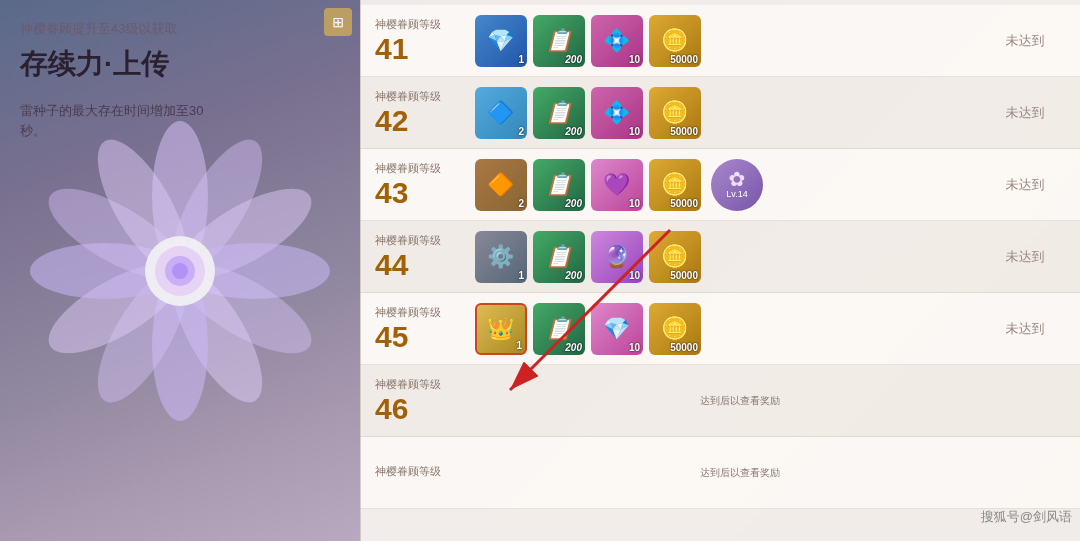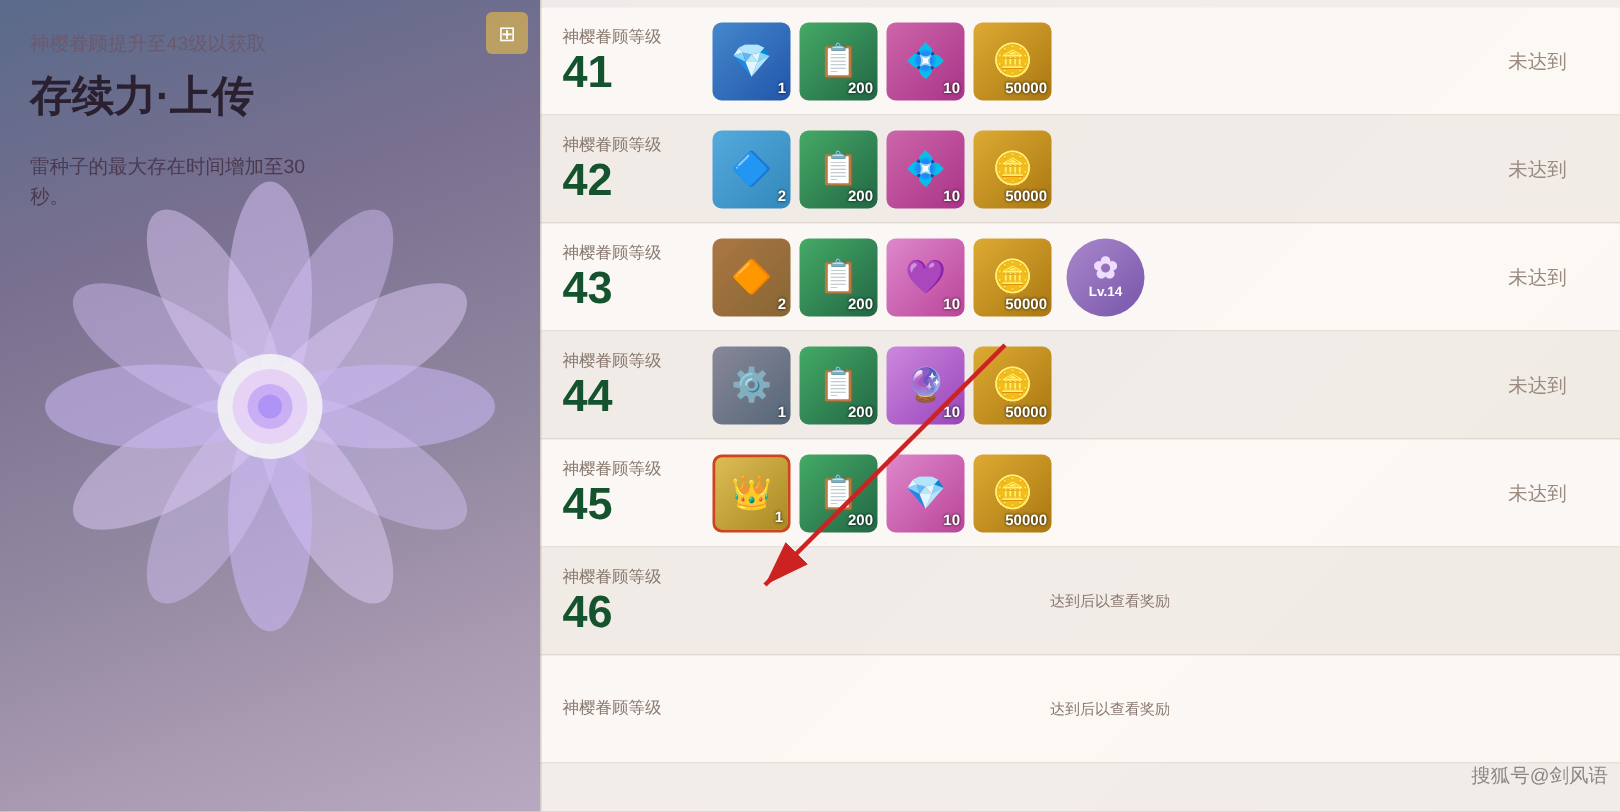--- a/index.html
+++ b/index.html
@@ -102,21 +102,21 @@
     .level-label-text {
       font-size: 11px;
       color: #8a7a70;
       display: block;
       margin-bottom: 2px;
     }
 
     .level-number {
       font-size: 30px;
       font-weight: bold;
-      color: #14532d;
+      color: #a16207;
       line-height: 1;
     }
 
     .items-container {
       display: flex;
       align-items: center;
       gap: 6px;
       flex: 1;
     }
 
@@ -144,20 +144,21 @@
 
     
     .item-blue-gem {
       background: linear-gradient(135deg, #4488cc, #2255aa);
       border-radius: 6px;
     }
 
     .item-green-tile {
       background: linear-gradient(135deg, #44aa66, #226644);
       border-radius: 6px;
+      font-style: italic;
     }
 
     .item-pink-crystal {
       background: linear-gradient(135deg, #cc66aa, #aa3388);
       border-radius: 6px;
     }
 
     .item-gold-coin {
       background: linear-gradient(135deg, #ddaa33, #aa7711);
       border-radius: 6px;
@@ -190,21 +191,21 @@
       width: 52px;
       height: 52px;
       background: linear-gradient(135deg, #aa88cc, #7755aa);
       border-radius: 50%;
       display: flex;
       align-items: center;
       justify-content: center;
       flex-direction: column;
       font-size: 9px;
       color: white;
-      font-weight: bold;
+      font-weight: normal;
       margin-left: 4px;
       text-align: center;
     }
 
     .bonus-item-flower {
       font-size: 18px;
       line-height: 1;
     }
 
     

